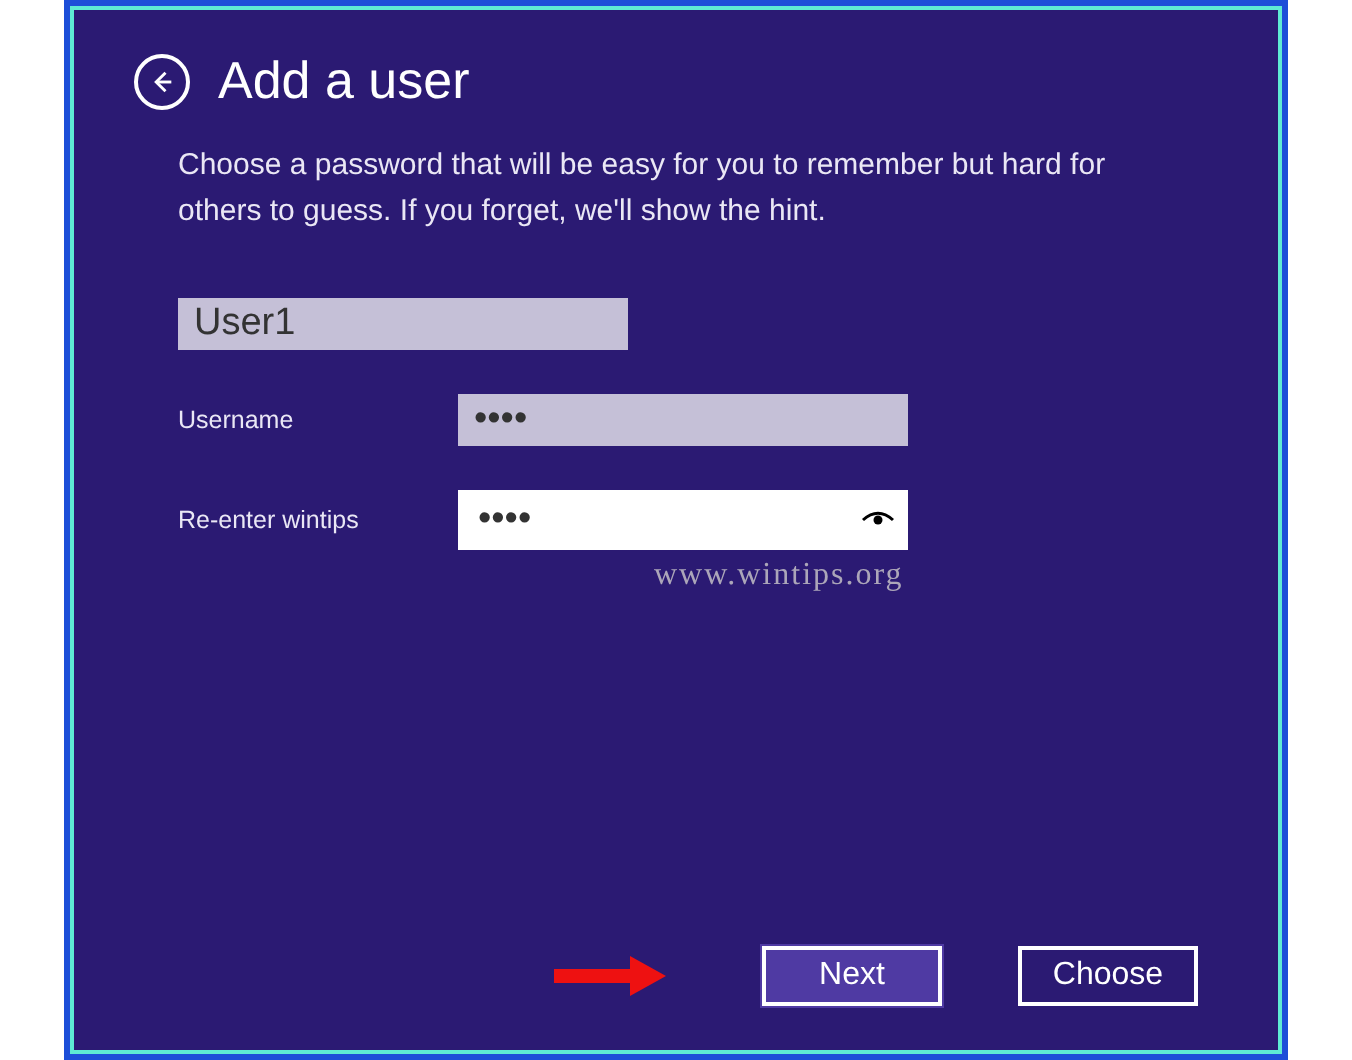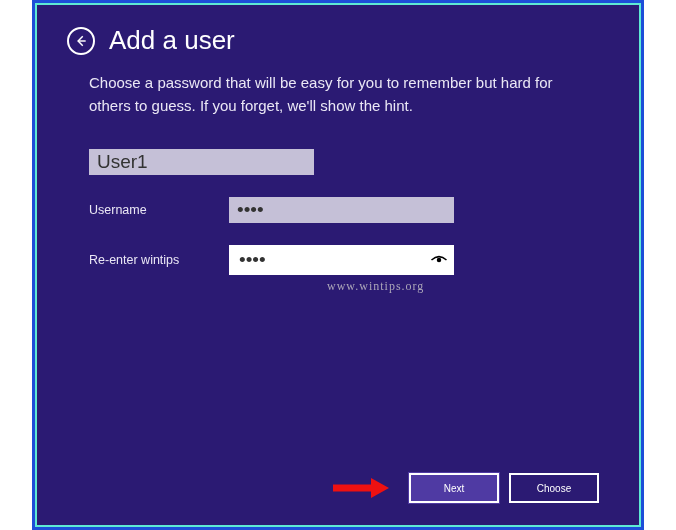--- a/index.html
+++ b/index.html
@@ -93,45 +93,46 @@
       transform: translateY(-50%);
       cursor: pointer;
       display: flex;
       align-items: center;
     }
     .reveal-eye svg { width: 18px; height: 12px; }
     .watermark {
       position: absolute;
       left: 238px;
       top: 34px;
-      font-size: 12px;
+      font-size: 16px;
       color: #aca6b9;
       font-family: Georgia, serif;
       letter-spacing: 1px;
     }
     .footer {
       position: absolute;
       bottom: 22px;
       right: 40px;
       display: flex;
       align-items: center;
       gap: 10px;
     }
     .arrow {
       margin-right: 10px;
     }
     .btn {
       border: 2px solid #fff;
       background: transparent;
       color: #fff;
-      font-size: 10px;
+      font-size: 16px;
       width: 90px;
       height: 30px;
       cursor: pointer;
       font-family: inherit;
+      margin-left: 28px;
     }
     .btn.primary {
       background: #4f3aa3;
       border: 2px solid #fff;
       outline: 1px solid #4f3aa3;
     }
   </style>
 </head>
 <body>
 

